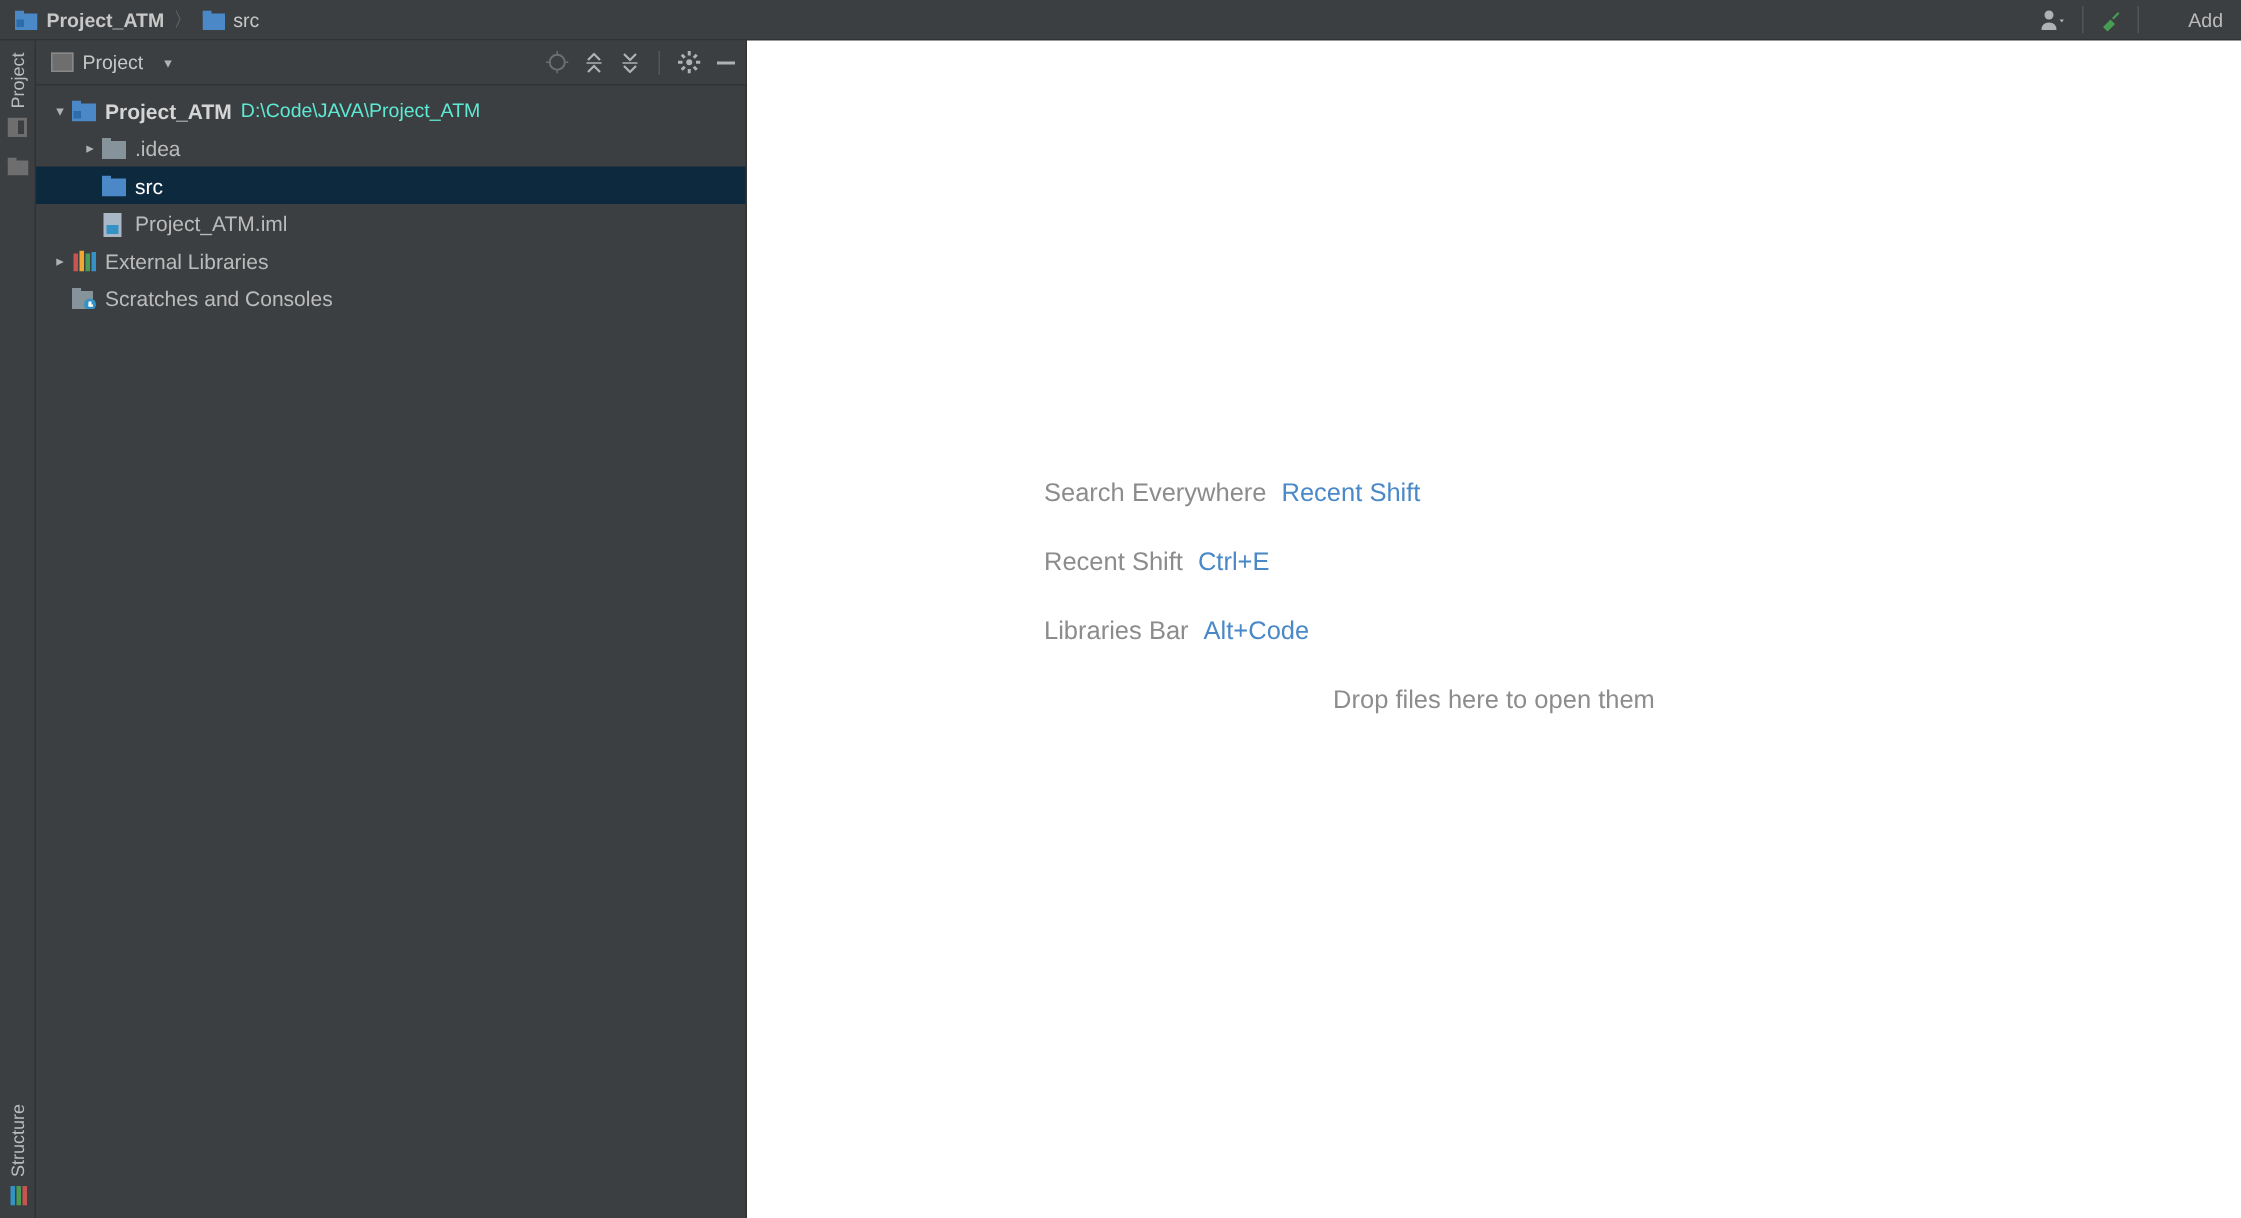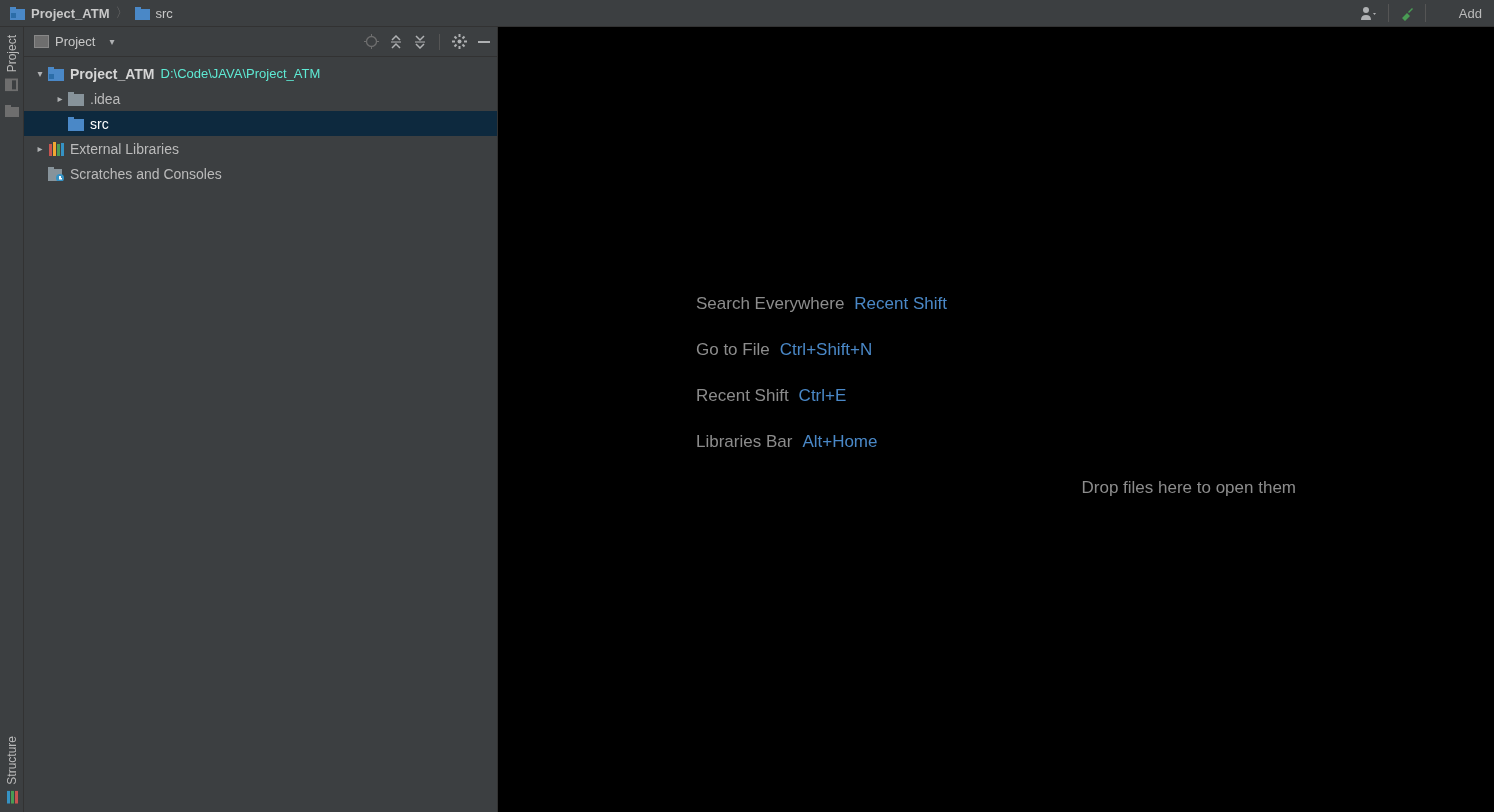--- a/index.html
+++ b/index.html
@@ -37,26 +37,26 @@
 .tree-row.selected { background: #0D293E; color: #FFFFFF; }
 .tree-arrow { width: 16px; display: inline-flex; justify-content: center; color: #AFB1B3; font-size: 10px; }
 .tree-icon { width: 16px; height: 14px; margin-right: 6px; display: inline-flex; }
 .tree-label { color: #BBBBBB; }
 .tree-row.selected .tree-label { color: #FFFFFF; }
 .tree-label.bold { font-weight: bold; color: #D5D5D5; }
 .tree-hint { color: #5eead4; margin-left: 6px; font-size: 13px; }
 .indent-1 { padding-left: 28px; }
 
 
-.editor { flex: 1; background: #000000; position: relative; }
+.editor { flex: 1; background: #ffffff; position: relative; }
 .editor-tips { position: absolute; left: 50%; top: 50%; transform: translate(-50%, -55%); width: 600px; }
 .tip-row { display: flex; align-items: center; margin-bottom: 26px; font-size: 17px; }
 .tip-label { color: #8C8C8C; text-align: right; flex: 0 0 auto; }
 .tip-shortcut { color: #4A88C7; margin-left: 10px; }
-.tip-row.center { justify-content: flex-end; }
+.tip-row.center { justify-content: center; }
 .tip-drop { color: #8C8C8C; font-size: 17px; }
 
 
 svg { display: block; }
 </style>
 </head>
 <body>
 
 <div class="nav-bar">
   <div class="nav-crumb">
@@ -201,20 +201,30 @@
       <div class="tree-row indent-1 selected">
         <span class="tree-arrow"></span>
         <span class="tree-icon">
             <svg width="16" height="14" viewBox="0 0 16 14">
               <rect x="0" y="2" width="16" height="12" fill="#4A88C7"></rect>
               <rect x="0" y="0" width="6" height="3" fill="#4A88C7"></rect>
             </svg>
           </span>
         <span class="tree-label">src</span>
       </div>
+      <div class="tree-row indent-1">
+        <span class="tree-arrow"></span>
+        <span class="tree-icon">
+            <svg width="14" height="16" viewBox="0 0 14 16">
+              <rect x="1" y="0" width="12" height="16" fill="#A9B7C6"></rect>
+              <rect x="3" y="8" width="8" height="6" fill="#3592C4"></rect>
+            </svg>
+          </span>
+        <span class="tree-label">Project_ATM.iml</span>
+      </div>
       <div class="tree-row">
         <span class="tree-arrow">▸</span>
         <span class="tree-icon">
             <svg width="16" height="14" viewBox="0 0 16 14">
               <rect x="1" y="2" width="3" height="12" fill="#C75450"></rect>
               <rect x="5" y="0" width="3" height="14" fill="#F0A732"></rect>
               <rect x="9" y="2" width="3" height="12" fill="#499C54"></rect>
               <rect x="13" y="1" width="3" height="13" fill="#3592C4"></rect>
             </svg>
           </span>
@@ -236,29 +246,25 @@
     </div>
   </div>
 
   <div class="editor">
     <div class="editor-tips">
       <div class="tip-row">
         <span class="tip-label">Search Everywhere</span>
         <span class="tip-shortcut">Recent Shift</span>
       </div>
       <div class="tip-row">
-        <span class="tip-label">Go to File</span>
-        <span class="tip-shortcut">Ctrl+Shift+N</span>
-      </div>
-      <div class="tip-row">
         <span class="tip-label">Recent Shift</span>
         <span class="tip-shortcut">Ctrl+E</span>
       </div>
       <div class="tip-row">
         <span class="tip-label">Libraries Bar</span>
-        <span class="tip-shortcut">Alt+Home</span>
+        <span class="tip-shortcut">Alt+Code</span>
       </div>
       <div class="tip-row center">
         <span class="tip-drop">Drop files here to open them</span>
       </div>
     </div>
   </div>
 </div>
 
 </body></html>

